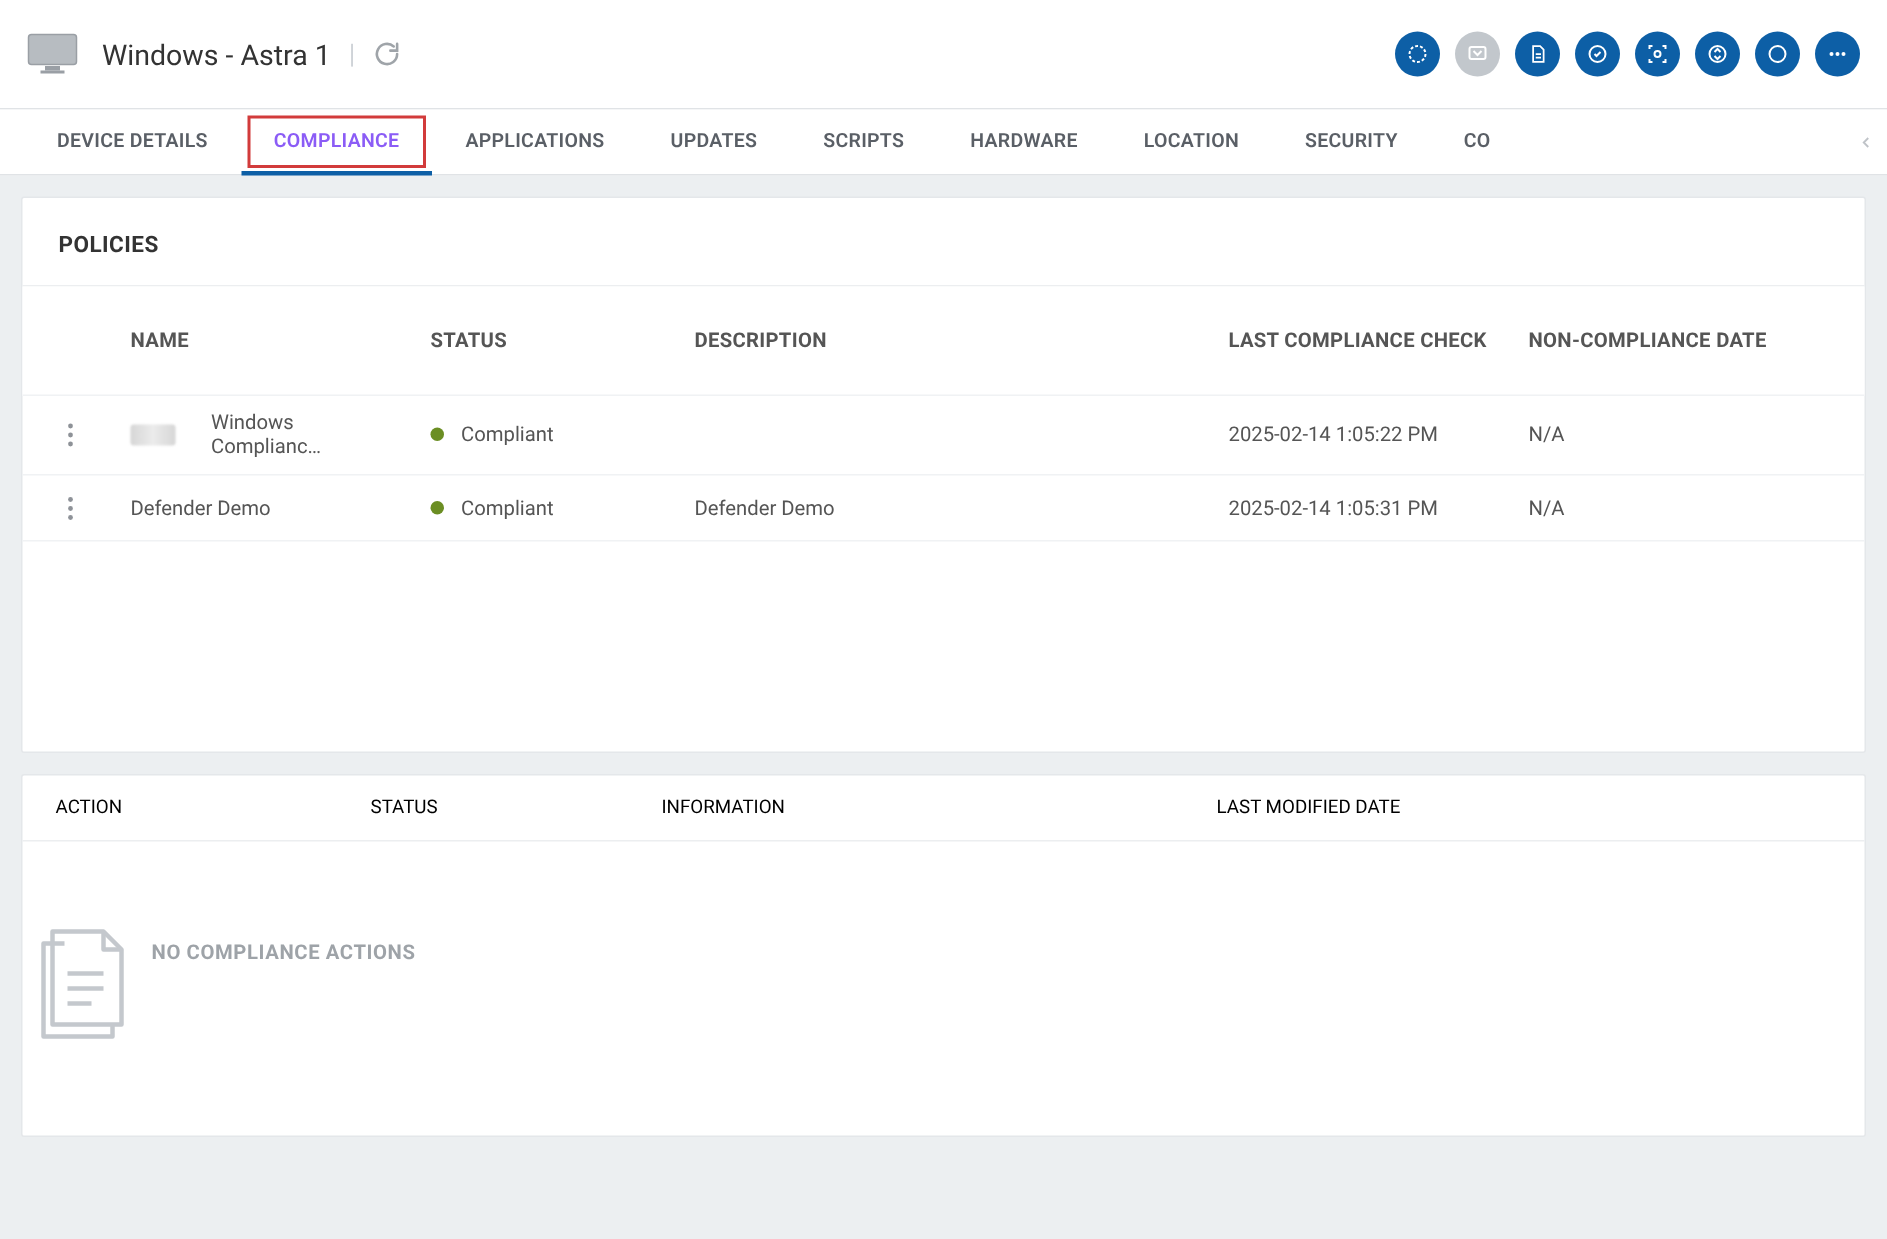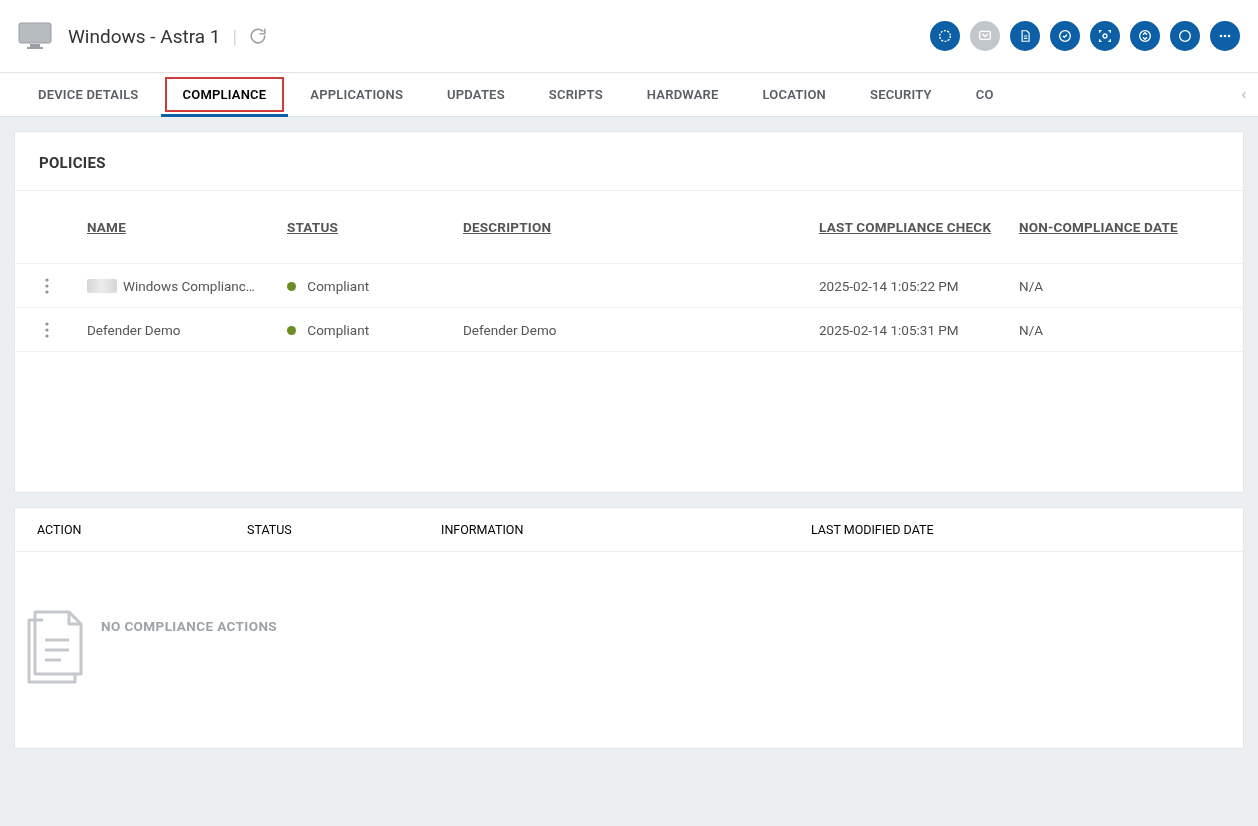--- a/index.html
+++ b/index.html
@@ -72,21 +72,21 @@
     padding: 0 22px;
     display: flex; align-items: center;
     font-size: 13px;
     font-weight: 600;
     color: #5a5f66;
     cursor: pointer;
     letter-spacing: 0.2px;
     position: relative;
   }
   .tab.active {
-    color: #000000;
+    color: #8b5cf6;
   }
   .tab.active::after {
     content: "";
     position: absolute;
     left: 0; right: 0; bottom: -1px;
     height: 3px;
     background: #0d5fa6;
   }
   .tab.highlighted {
     outline: 2px solid #d23b3b;
@@ -123,25 +123,24 @@
     align-items: center;
     min-height: 44px;
     border-bottom: 1px solid #f0f2f4;
     padding: 0 0 0 0;
   }
   .ptable .row.header {
     font-size: 12px;
     font-weight: 700;
     color: #555;
     letter-spacing: 0.2px;
-    text-decoration: underline;
   }
   .ptable .row.header .cell { padding-top: 12px; padding-bottom: 12px; }
   .ptable .cell { padding: 10px 8px; font-size: 13.5px; color: #555; }
-  .ptable .cell.namecell { display:flex; align-items:center; gap:6px; }
+  .ptable .cell.namecell { display:flex; align-items:center; gap:24px; }
   .kebab {
     display: flex; justify-content: center; align-items: center;
     cursor: pointer; color:#8e9298;
   }
   .status-dot {
     width: 9px; height: 9px; border-radius:50%;
     background:#6b8e23;
     display:inline-block; margin-right:8px;
   }
   .blur-badge {

